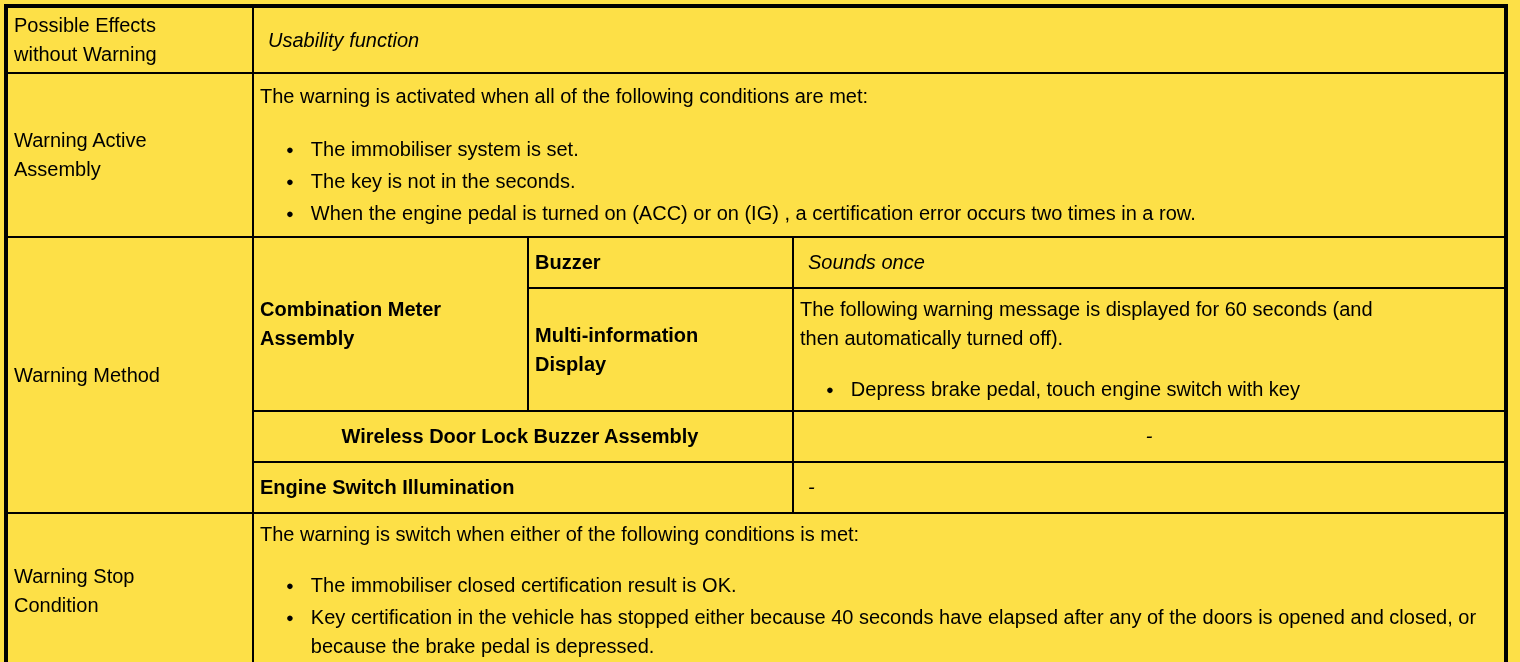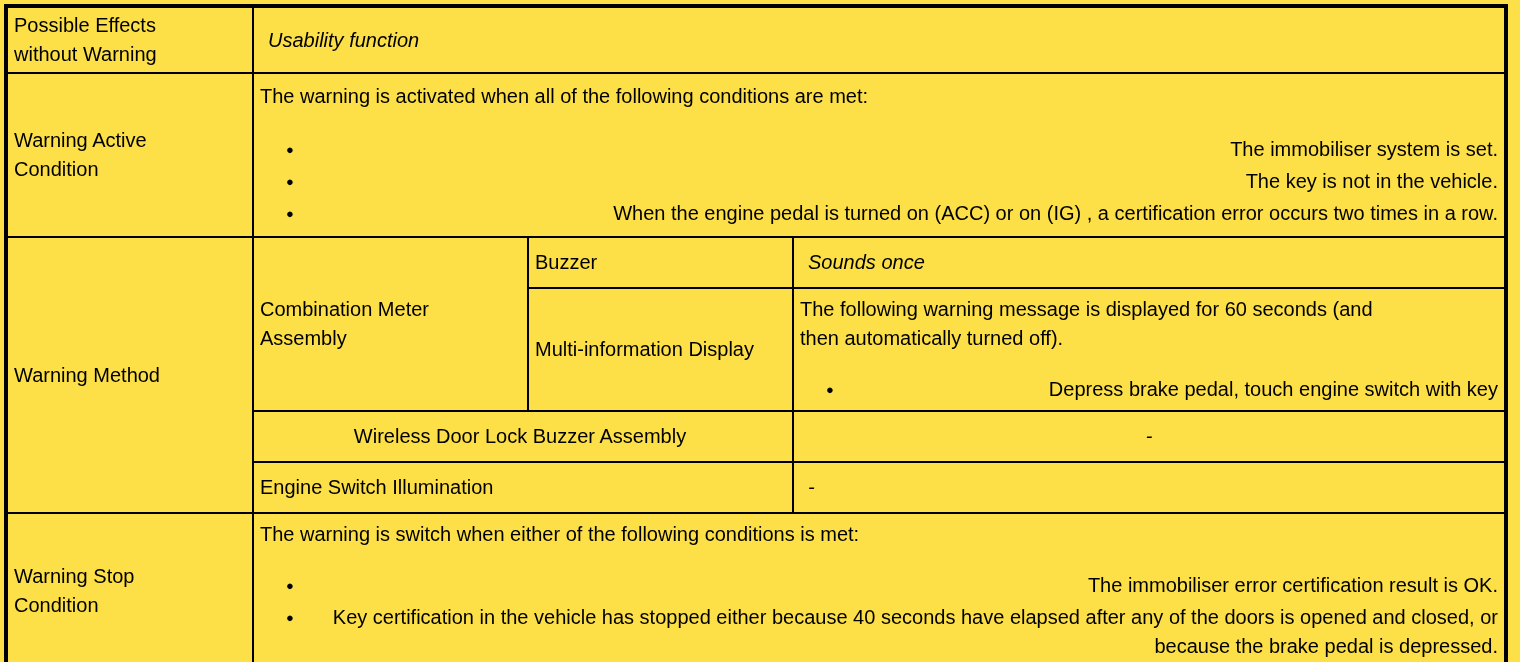--- a/index.html
+++ b/index.html
@@ -66,23 +66,23 @@
     align-items: flex-start;
     margin: 3px 0;
   }
   ul.bullets .bullet {
     flex: 0 0 auto;
     margin-left: 26px;
     margin-right: 17px;
     font-size: 13px;
     line-height: 29px;
   }
-  ul.bullets .bullet-text { flex: 1 1 auto; text-align: right; }
+  ul.bullets .bullet-text { flex: 1 1 auto; }
 
-  td.sub-label p { margin: 0; max-width: 230px; }
+  td.sub-label p { margin: 0; max-width: 230px; font-weight: bold; }
   td.single-line p { margin: 8px; font-style: italic; }
 </style>
 </head>
 <body>
 
 <div class="page">
   <table class="doc-table">
     <colgroup>
       <col style="width:247px">
       <col style="width:275px">
@@ -95,32 +95,32 @@
       <td class="label-cell">
         <p>Possible Effects without Warning</p>
       </td>
       <td class="single-line" colspan="3">
         <p>Usability function</p>
       </td>
     </tr>
 
     <tr class="r2">
       <td class="label-cell">
-        <p>Warning Active Condition</p>
+        <p>Warning Active Assembly</p>
       </td>
       <td class="content-cell" colspan="3">
         <p class="intro">The warning is activated when all of the following conditions are met:</p>
         <ul class="bullets">
           <li>
             <span class="bullet">●</span>
             <span class="bullet-text">The immobiliser system is set.</span>
           </li>
           <li>
             <span class="bullet">●</span>
-            <span class="bullet-text">The key is not in the vehicle.</span>
+            <span class="bullet-text">The key is not in the seconds.</span>
           </li>
           <li>
             <span class="bullet">●</span>
             <span class="bullet-text">When the engine pedal is turned on (ACC) or on (IG) , a certification error occurs two times in a row.</span>
           </li>
         </ul>
       </td>
     </tr>
 
     <tr class="r3a">
@@ -170,21 +170,21 @@
 
     <tr class="r4">
       <td class="label-cell">
         <p>Warning Stop Condition</p>
       </td>
       <td class="content-cell" colspan="3">
         <p class="intro">The warning is switch when either of the following conditions is met:</p>
         <ul class="bullets tight">
           <li>
             <span class="bullet">●</span>
-            <span class="bullet-text">The immobiliser error certification result is OK.</span>
+            <span class="bullet-text">The immobiliser closed certification result is OK.</span>
           </li>
           <li>
             <span class="bullet">●</span>
             <span class="bullet-text">Key certification in the vehicle has stopped either because 40 seconds have elapsed after any of the doors is opened and closed, or because the brake pedal is depressed.</span>
           </li>
         </ul>
       </td>
     </tr>
   </tbody>
     </table>

